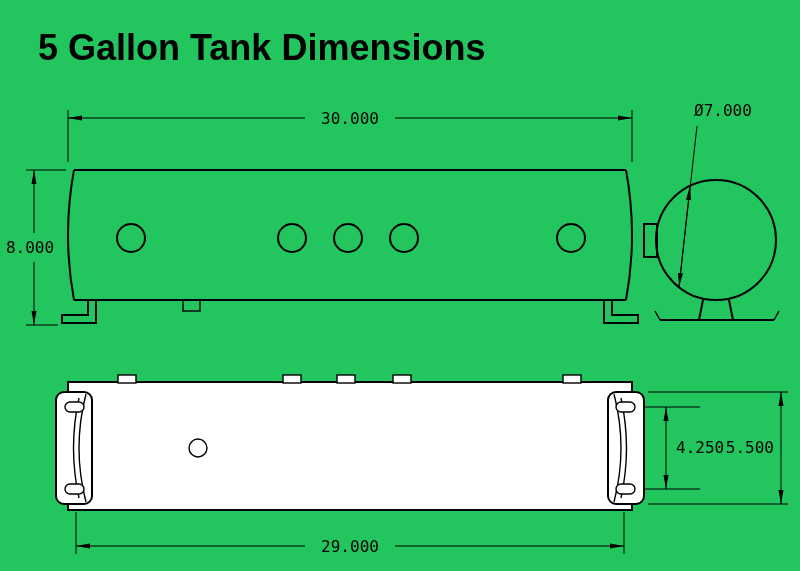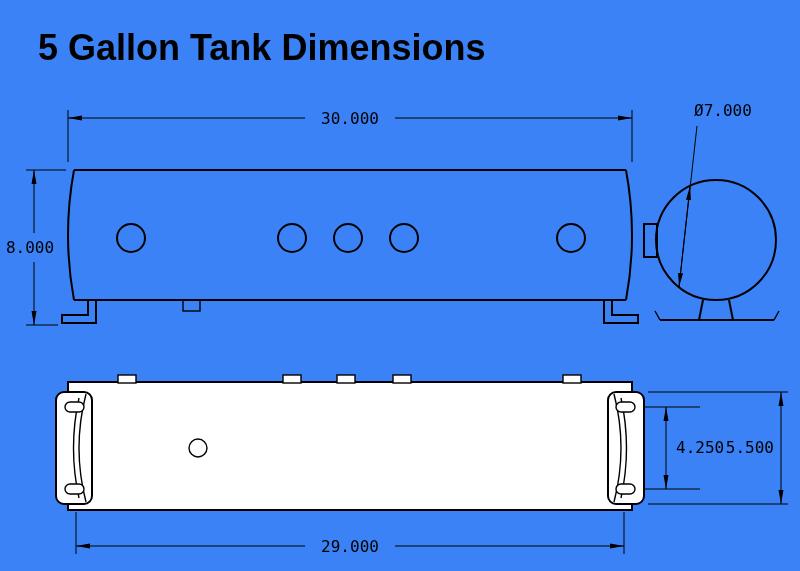--- a/index.html
+++ b/index.html
@@ -1,20 +1,20 @@
 <!DOCTYPE html>
 <html><head>
 <meta charset="utf-8">
 <style>
   html, body { margin: 0; padding: 0; background: #ffffff; }
   .canvas {
     position: relative;
     width: 800px;
     height: 571px;
-    background: #3b82f6;
+    background: #22c55e;
     overflow: hidden;
   }
   svg { display: block; }
   .outline { fill: none; stroke: #000; stroke-width: 2; stroke-linecap: butt; }
   .outline-fill { fill: #fff; stroke: #000; stroke-width: 2; }
   .thin { fill: none; stroke: #000; stroke-width: 1.4; }
   .thin-fill { fill: #fff; stroke: #000; stroke-width: 1.4; }
   .dim { fill: none; stroke: #000; stroke-width: 1; }
   .dimtext {
     font-family: "DejaVu Sans Mono", monospace;

